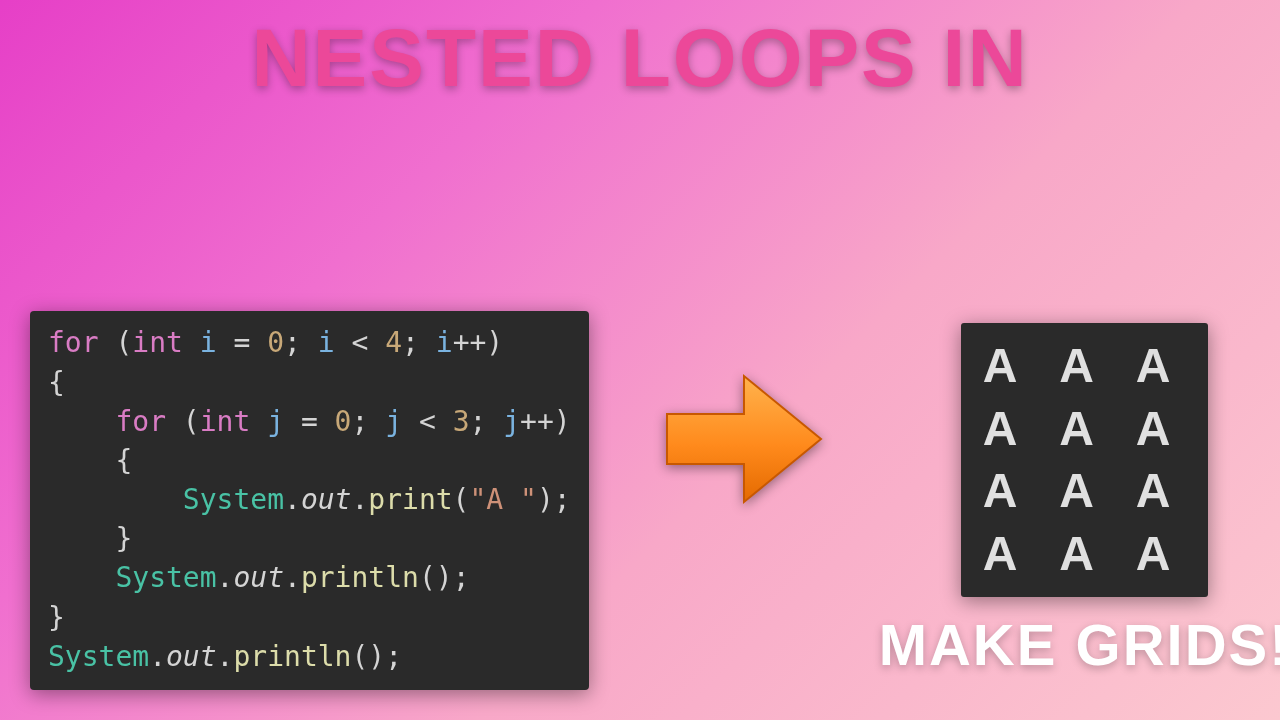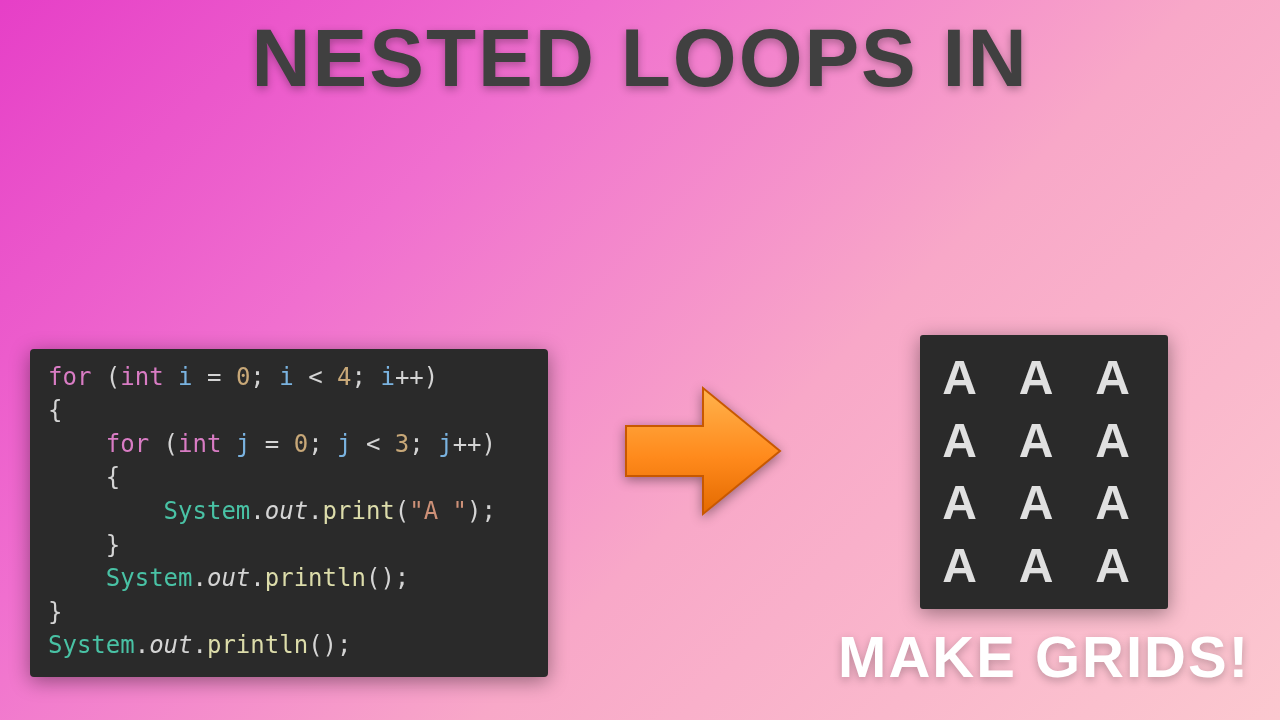--- a/index.html
+++ b/index.html
@@ -6,21 +6,21 @@
   body {
     width: 1280px;
     height: 720px;
     background: linear-gradient(135deg, #e63fc7 0%, #f06fcf 30%, #f8a8c8 60%, #fcc8d0 100%);
     font-family: Arial, Helvetica, sans-serif;
     position: relative;
     overflow: hidden;
   }
   .title {
     text-align: center;
-    color: #404040;
+    color: #ec4899;
     font-family: 'Arial Black', Arial, sans-serif;
     font-weight: 900;
     font-size: 82px;
     line-height: 0.98;
     letter-spacing: 2px;
     padding-top: 18px;
     text-shadow: 0 3px 8px rgba(0,0,0,0.3);
   }
   .content {
     position: absolute;
@@ -29,21 +29,21 @@
     right: 30px;
     display: flex;
     align-items: center;
   }
   .code-box {
     background: #2a2a2a;
     border-radius: 4px;
     padding: 12px 18px 14px 18px;
     box-shadow: 0 4px 20px rgba(0,0,0,0.4);
     font-family: 'Consolas', 'Menlo', monospace;
-    font-size: 24px;
+    font-size: 28px;
     line-height: 1.4;
     white-space: pre;
     width: 600px;
   }
   .c-kw   { color: #d97cc4; }  
   .c-type { color: #d97cc4; }  
   .c-var  { color: #7ab3e0; }  
   .c-num  { color: #c8a878; }  
   .c-op   { color: #d4d4d4; }
   .c-cls  { color: #49c2a5; }  

